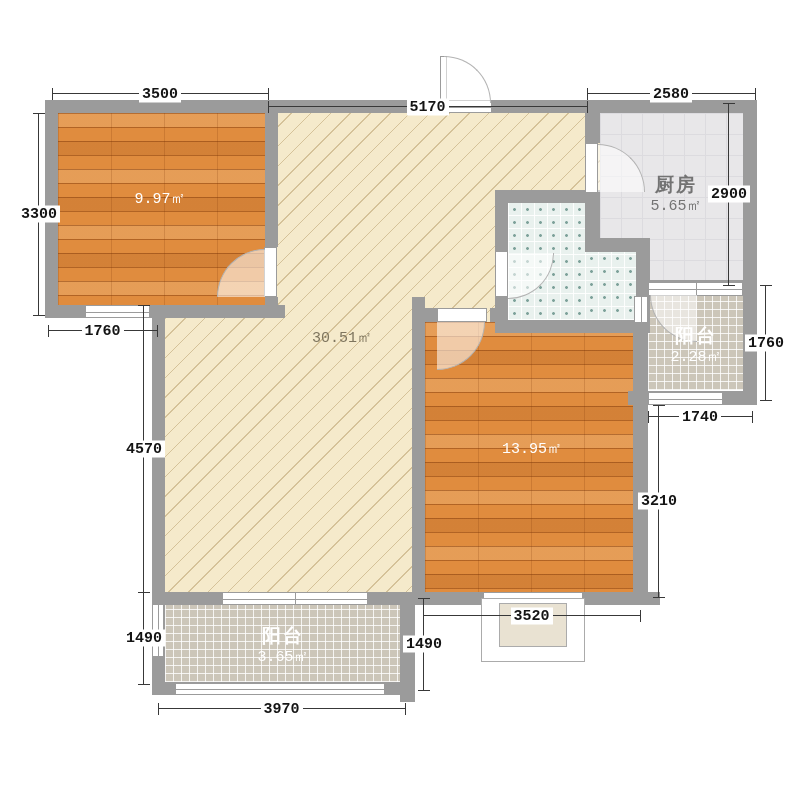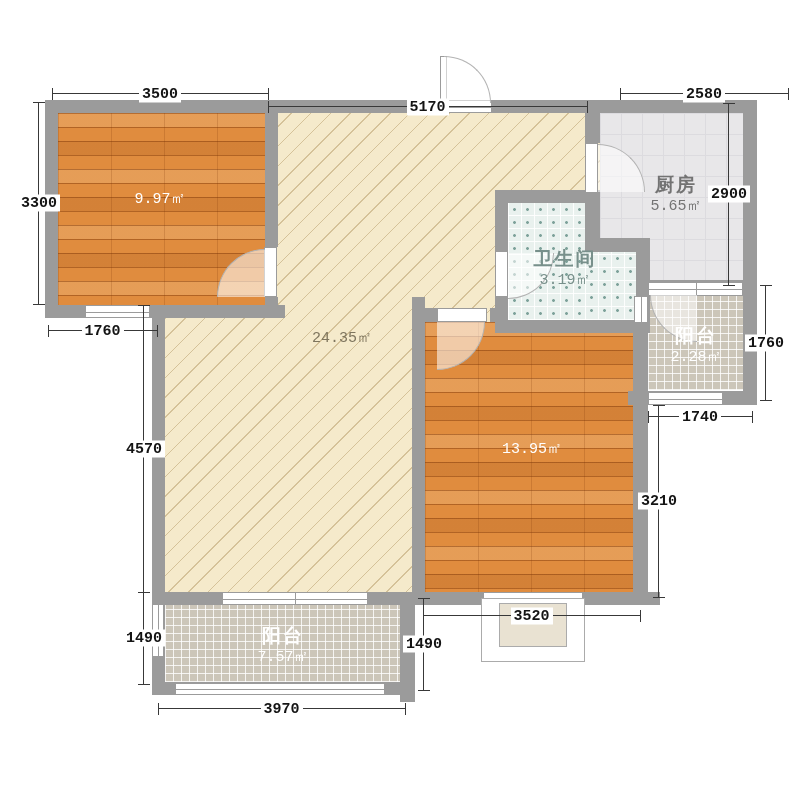--- a/index.html
+++ b/index.html
@@ -156,27 +156,27 @@
   <div class="dimh" style="left:52px;top:93px;width:216px;">
     <i class="t1"></i>
       <i class="t2"></i>
       <span class="dlabel">3500</span>
     </div>
   <div class="dimh" style="left:268px;top:106px;width:319px;">
     <i class="t1"></i>
       <i class="t2"></i>
       <span class="dlabel">5170</span>
     </div>
-  <div class="dimh" style="left:620px;top:93px;width:168px;">
+  <div class="dimh" style="left:587px;top:93px;width:168px;">
     <i class="t1"></i>
       <i class="t2"></i>
       <span class="dlabel">2580</span>
     </div>
 
-  <div class="dimv" style="left:38px;top:102px;height:202px;">
+  <div class="dimv" style="left:38px;top:113px;height:202px;">
     <i class="t1"></i>
       <i class="t2"></i>
       <span class="dlabel">3300</span>
     </div>
   <div class="dimh" style="left:48px;top:330px;width:109px;">
     <i class="t1"></i>
       <i class="t2"></i>
       <span class="dlabel">1760</span>
     </div>
   <div class="dimv" style="left:143px;top:305px;height:287px;">
@@ -224,35 +224,31 @@
   <div class="dimv" style="left:728px;top:103px;height:182px;">
     <i class="t1"></i>
       <i class="t2"></i>
       <span class="dlabel">2900</span>
     </div>
 
   <div class="rlabel lt-white" style="left:100px;top:190px;width:120px;">
       <span class="rarea">9.97㎡</span>
     </div>
   <div class="rlabel lt-warm" style="left:282px;top:329px;width:120px;">
-      <span class="rarea">24.35㎡</span>
+      <span class="rarea">30.51㎡</span>
     </div>
   <div class="rlabel lt-gray" style="left:626px;top:175px;width:100px;">
     <span class="rname">厨房</span>
       <span class="rarea">5.65㎡</span>
     </div>
-  <div class="rlabel lt-teal" style="left:505px;top:249px;width:120px;">
-    <span class="rname">卫生间</span>
-      <span class="rarea">3.19㎡</span>
-    </div>
   <div class="rlabel lt-white" style="left:472px;top:440px;width:120px;">
       <span class="rarea">13.95㎡</span>
     </div>
   <div class="rlabel lt-white" style="left:656px;top:326px;width:80px;">
     <span class="rname">阳台</span>
       <span class="rarea">2.28㎡</span>
     </div>
   <div class="rlabel lt-white" style="left:233px;top:626px;width:100px;">
     <span class="rname">阳台</span>
-      <span class="rarea">7.57㎡</span>
+      <span class="rarea">3.65㎡</span>
     </div>
 
 </div>
 
 </body></html>

